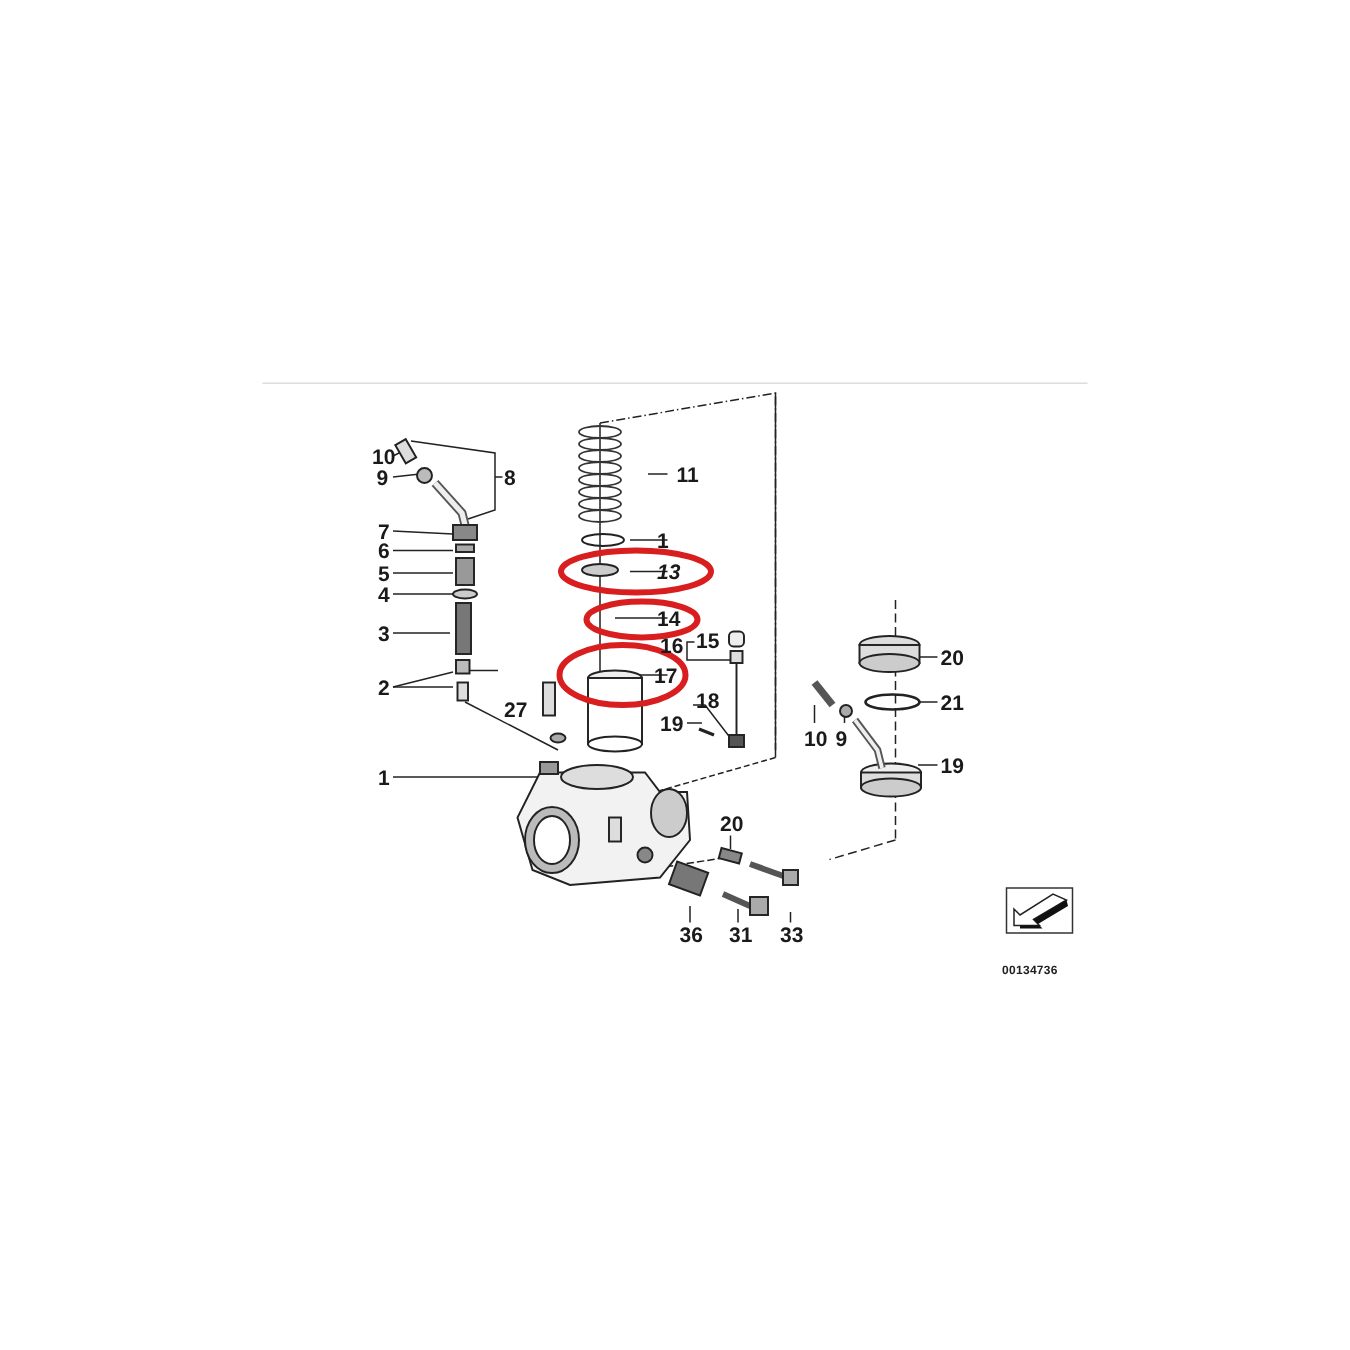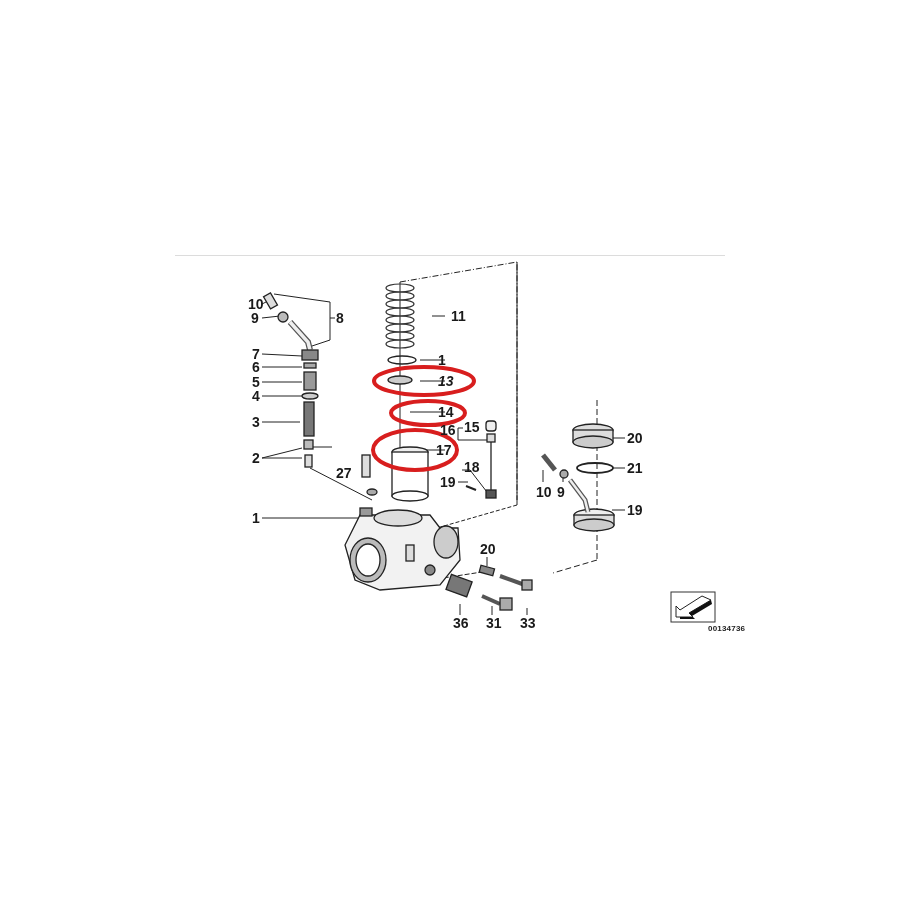--- a/index.html
+++ b/index.html
@@ -1,20 +1,20 @@
 <!DOCTYPE html>
 <html><head>
   <meta charset="utf-8">
   <style>
     html, body { margin: 0; padding: 0; background: #ffffff; }
     body { width: 900px; height: 900px; position: relative; overflow: hidden; font-family: "Liberation Sans", sans-serif; }
     .rule { position: absolute; left: 175px; top: 255px; width: 550px; height: 1px; background: #dcdcdc; }
     svg.diagram { position: absolute; left: 0; top: 0; }
     .lbl { position: absolute; font-family: "Liberation Sans", sans-serif; font-weight: bold; font-size: 14px; color: #1a1a1a; line-height: 11px; white-space: nowrap; }
-    .refnum { position: absolute; left: 668px; top: 624px; font-size: 8px; font-weight: bold; color: #222; font-family: "Liberation Sans", sans-serif; letter-spacing: 0.2px; margin-left: 40px; }
+    .refnum { position: absolute; left: 668px; top: 642px; font-size: 8px; font-weight: bold; color: #222; font-family: "Liberation Sans", sans-serif; letter-spacing: 0.2px; }
   </style>
 </head>
 <body>
 
 <div class="rule"></div>
 
 <svg class="diagram" width="900" height="900" viewBox="0 0 900 900">
   <g stroke="#222" stroke-width="1" fill="none">
 
     <line x1="262" y1="304" x2="270" y2="300"></line>

